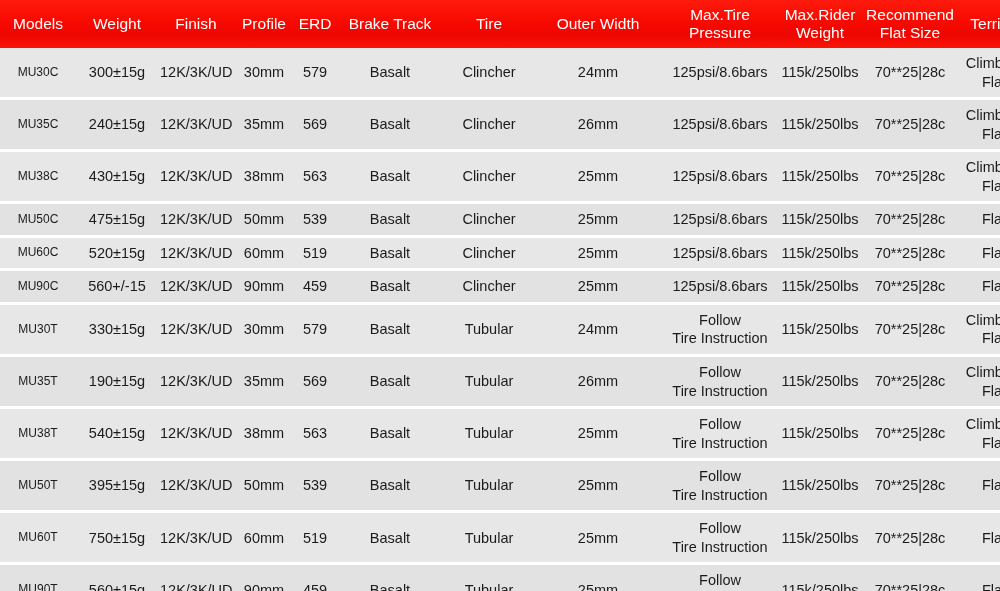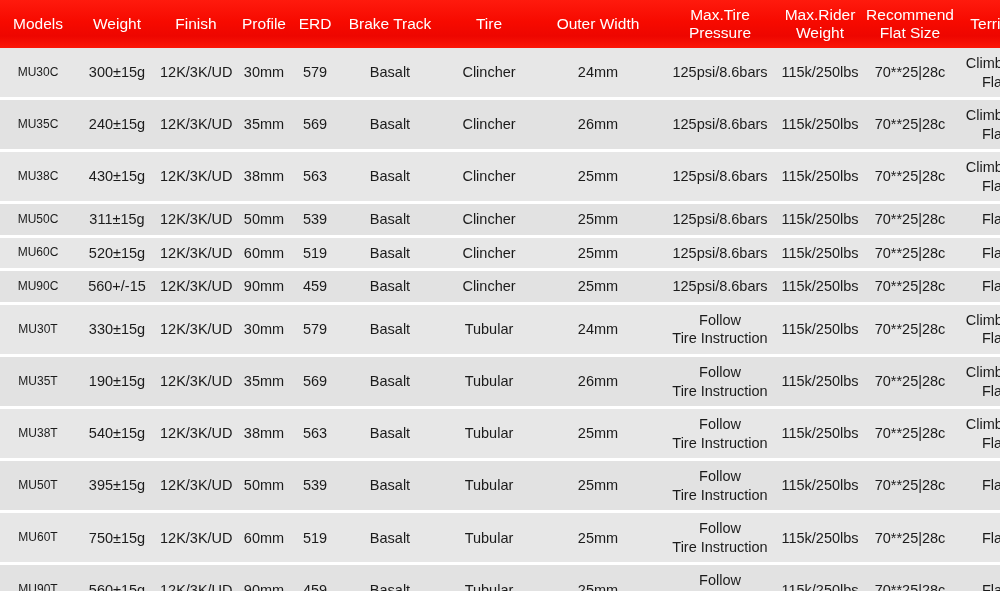--- a/index.html
+++ b/index.html
@@ -165,21 +165,21 @@
           </td>
           <td>115k/250lbs</td>
           <td>70**25|28c</td>
           <td>
             <span class="two-line">Climbing</span>
             <span class="two-line">Flat</span>
           </td>
         </tr>
         <tr class="data-row alt">
           <td class="cell-model">MU50C</td>
-          <td>311±15g</td>
+          <td>475±15g</td>
           <td>12K/3K/UD</td>
           <td>50mm</td>
           <td>539</td>
           <td>Basalt</td>
           <td>Clincher</td>
           <td>25mm</td>
           <td>
             <span class="two-line">125psi/8.6bars</span>
           </td>
           <td>115k/250lbs</td>

